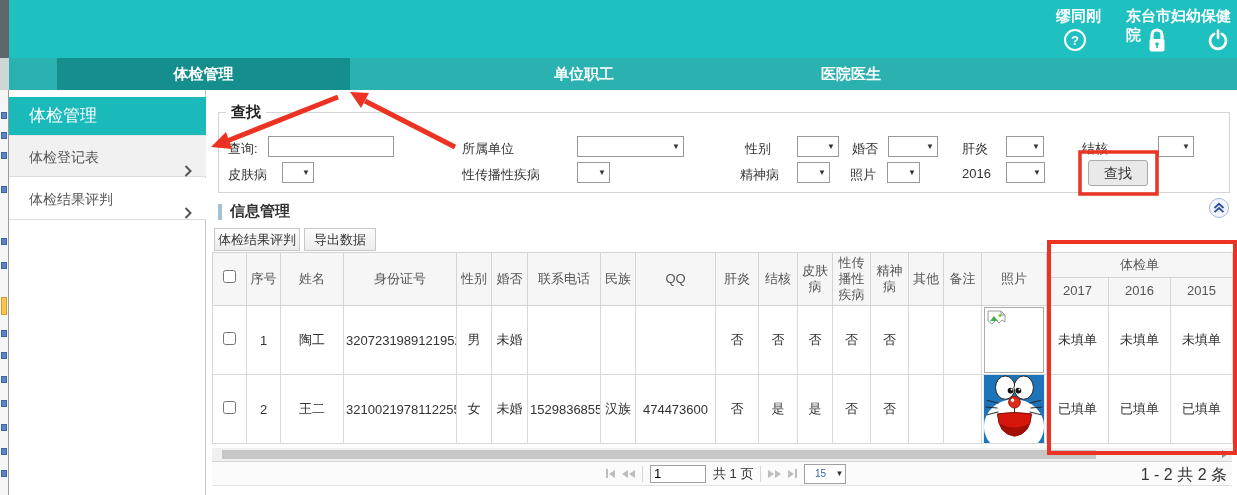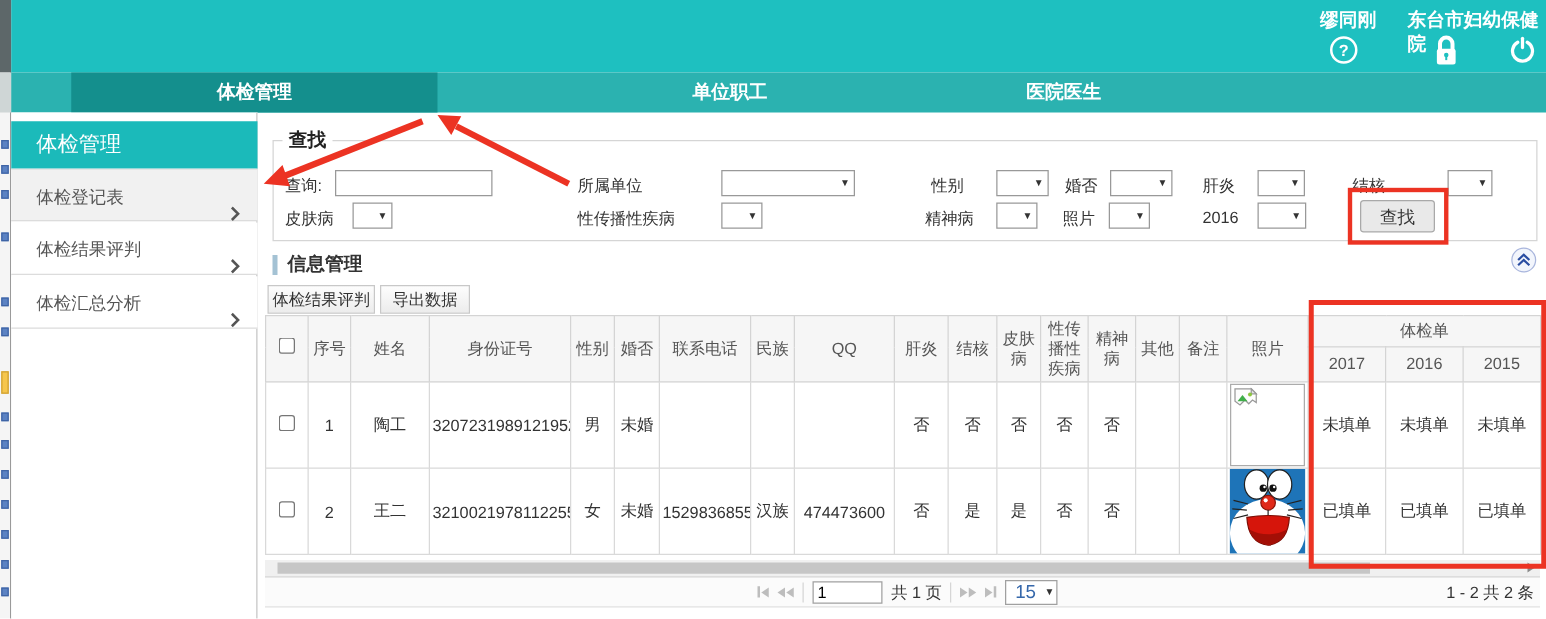--- a/index.html
+++ b/index.html
@@ -70,23 +70,23 @@
   .pager { left:212px; top:461px; width:1020px; height:25px; background:#fbfbfb; border-top:1px solid #d4d4d4; border-bottom:1px solid #e2e2e2; }
   .pg-ctr { left:606px; top:461px; height:25px; display:flex; align-items:center; gap:7px; }
   .tri-l { width:0; height:0; border-top:4px solid transparent; border-bottom:4px solid transparent; border-right:6px solid #bdbdbd; }
   .tri-r { width:0; height:0; border-top:4px solid transparent; border-bottom:4px solid transparent; border-left:6px solid #bdbdbd; }
   .vbar { width:2px; height:9px; background:#bdbdbd; }
   .pgbtn { display:flex; align-items:center; gap:1px; cursor:pointer; }
   .pg-sep { width:1px; height:16px; background:#d6d6d6; }
   .pg-in { width:56px; height:18px; border:1px solid #a0a0a0; font-size:13px; padding:0 3px; }
   .pg-txt { font-size:13px; color:#333; white-space:nowrap; }
   .pg-sel { width:42px; height:20px; border:1px solid #a0a0a0; background:#fff; display:flex; align-items:center; cursor:pointer; }
-  .pg-sel .num { flex:1; text-align:center; color:#3668ab; font-size:15px; }
+  .pg-sel .num { flex:1; text-align:center; color:#3668ab; font-size:10px; }
   .pg-sel .arw { font-size:8px; color:#333; margin-right:2px; }
-  .pg-sum { left:1095px; top:465px; width:132px; text-align:right; font-size:13px; color:#333; }
+  .pg-sum { left:1095px; top:465px; width:132px; text-align:right; font-size:16px; color:#333; }
 
   .overlay { left:0; top:0; width:1237px; height:495px; pointer-events:none; z-index:50; }
 </style>
 </head>
 <body>
 
 <div class="page">
 
   <div class="abs strip">
     <div class="mk" style="top:112px"></div>
@@ -134,26 +134,20 @@
   <div class="abs sb"></div>
   <div class="abs sb-hd">体检管理</div>
   <div class="abs sb-it" style="top:178px;">
     <span>体检结果评判</span>
     <span class="sb-chev"><svg width="8" height="12" viewBox="0 0 8 12">
           <polyline points="1.5,1 6.5,6 1.5,11" stroke="#555" stroke-width="2" fill="none"></polyline>
         </svg></span>
   </div>
   <div class="abs sb-it first" style="top:135px;">
     <span>体检登记表</span>
-    <span class="sb-chev"><svg width="8" height="12" viewBox="0 0 8 12">
-          <polyline points="1.5,1 6.5,6 1.5,11" stroke="#555" stroke-width="2" fill="none"></polyline>
-        </svg></span>
-  </div>
-  <div class="abs sb-it" style="top:221px;">
-    <span>体检汇总分析</span>
     <span class="sb-chev"><svg width="8" height="12" viewBox="0 0 8 12">
           <polyline points="1.5,1 6.5,6 1.5,11" stroke="#555" stroke-width="2" fill="none"></polyline>
         </svg></span>
   </div>
 
   <div class="abs fs"></div>
   <div class="abs legend">查找</div>
 
   <div class="abs lbl" style="left:228px;top:140px;">查询:</div>
   <input class="abs tin" style="left: 268px; top: 136px; width: 126px;" value="">

